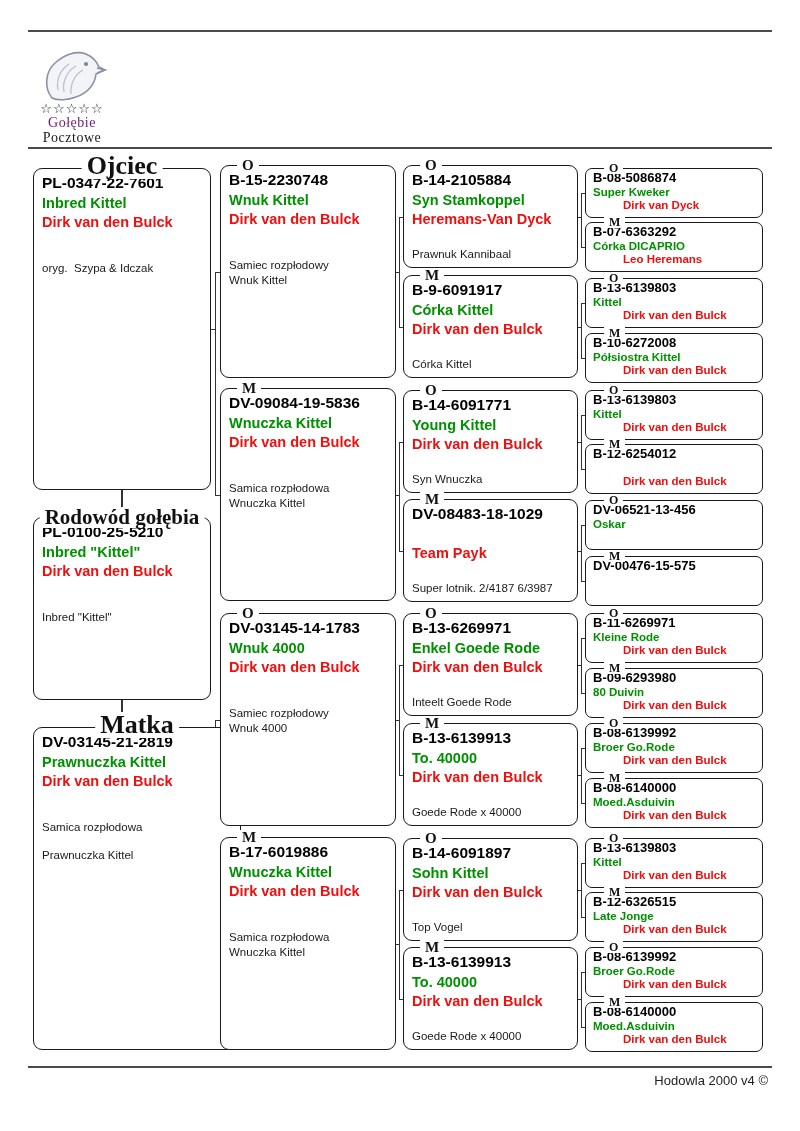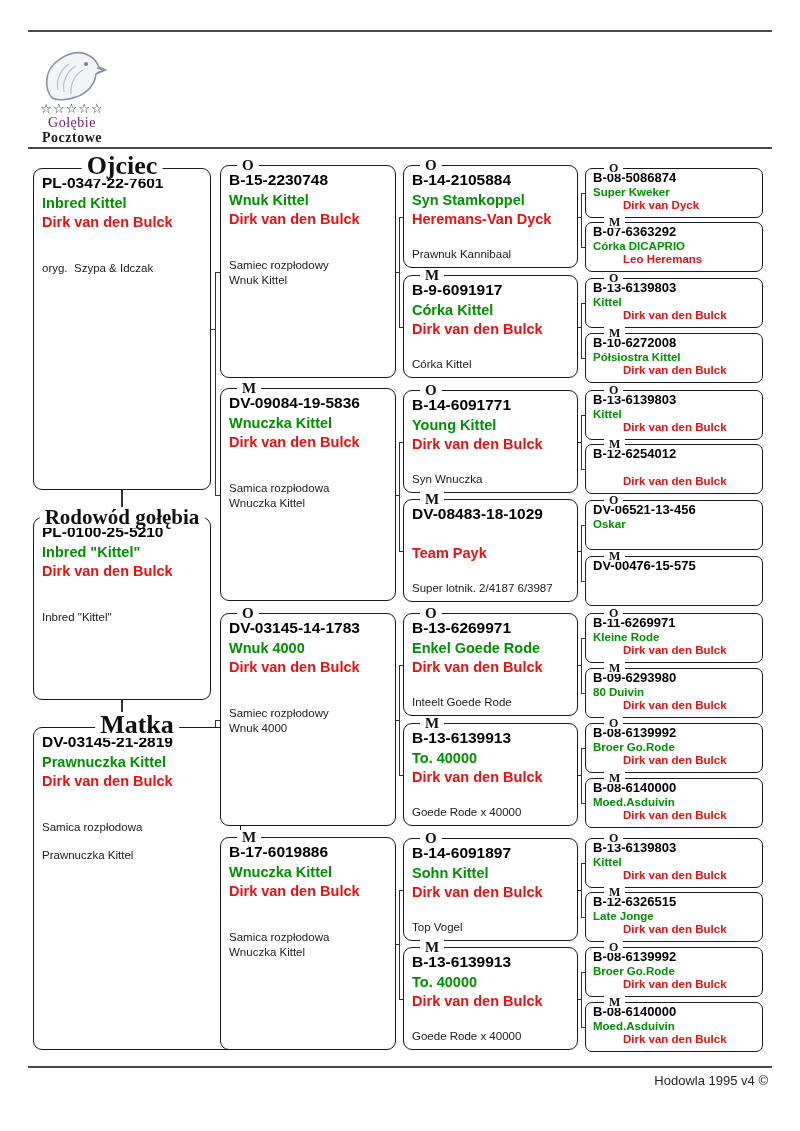--- a/index.html
+++ b/index.html
@@ -9,21 +9,21 @@
   .rule-top{top:30px;}
   .rule-head{top:147px;}
   .rule-foot{top:1066px;}
   .title{position:absolute;left:114px;top:50px;margin:0;font-size:27px;font-weight:bold;color:#000;
          border-bottom:3px solid #2a2a2a;padding:0 10px 2px 2px;letter-spacing:.5px;}
   .pigeon-svg{position:absolute;left:42px;top:46px;}
   .stars{position:absolute;left:28px;top:101px;width:88px;text-align:center;font-size:13px;
          letter-spacing:1px;color:#222;}
   .logo-t1{position:absolute;left:28px;top:115px;width:88px;text-align:center;font-weight:normal;
            font-size:14px;font-family:"Liberation Serif",serif;color:#701a75;letter-spacing:.5px;}
-  .logo-t2{position:absolute;left:28px;top:130px;width:88px;text-align:center;font-weight:bold;
+  .logo-t2{position:absolute;left:28px;top:130px;width:88px;text-align:center;font-weight:normal;
            font-size:14px;font-family:"Liberation Serif",serif;color:#1a1a1a;letter-spacing:.5px;}
   .footer{position:absolute;right:32px;top:1073px;font-size:13px;color:#222;}
   .cline{position:absolute;background:#333;}
   .pbox{position:absolute;background:#fff;border:1px solid #1a1a1a;border-radius:9px;
         padding:5px 8px;box-sizing:border-box;}
   .gen4{border-radius:7px;padding:1px 7px;}
   .tag{position:absolute;background:#fff;font-family:"Liberation Serif",serif;font-weight:bold;
        color:#111;line-height:1;padding:0 5px;}
   .t-om{top:-8px;left:16px;font-size:15px;}
   .t-xs{top:-7px;left:18px;font-size:12px;}
@@ -317,14 +317,14 @@
       </div>
       <div class="pbox gen4" style="left: 585px; top: 1002px; width: 178px; height: 50px;">
         <span class="tag t-xs">M</span>
         <div class="ring">B-08-6140000</div>
         <div class="gname">Moed.Asduivin</div>
         <div class="gloft">Dirk van den Bulck</div>
       </div>
     </div>
 
   <div class="rule rule-foot"></div>
-  <div class="footer">Hodowla 1995 v4 ©</div>
+  <div class="footer">Hodowla 2000 v4 ©</div>
 </div>
 
 </body></html>

